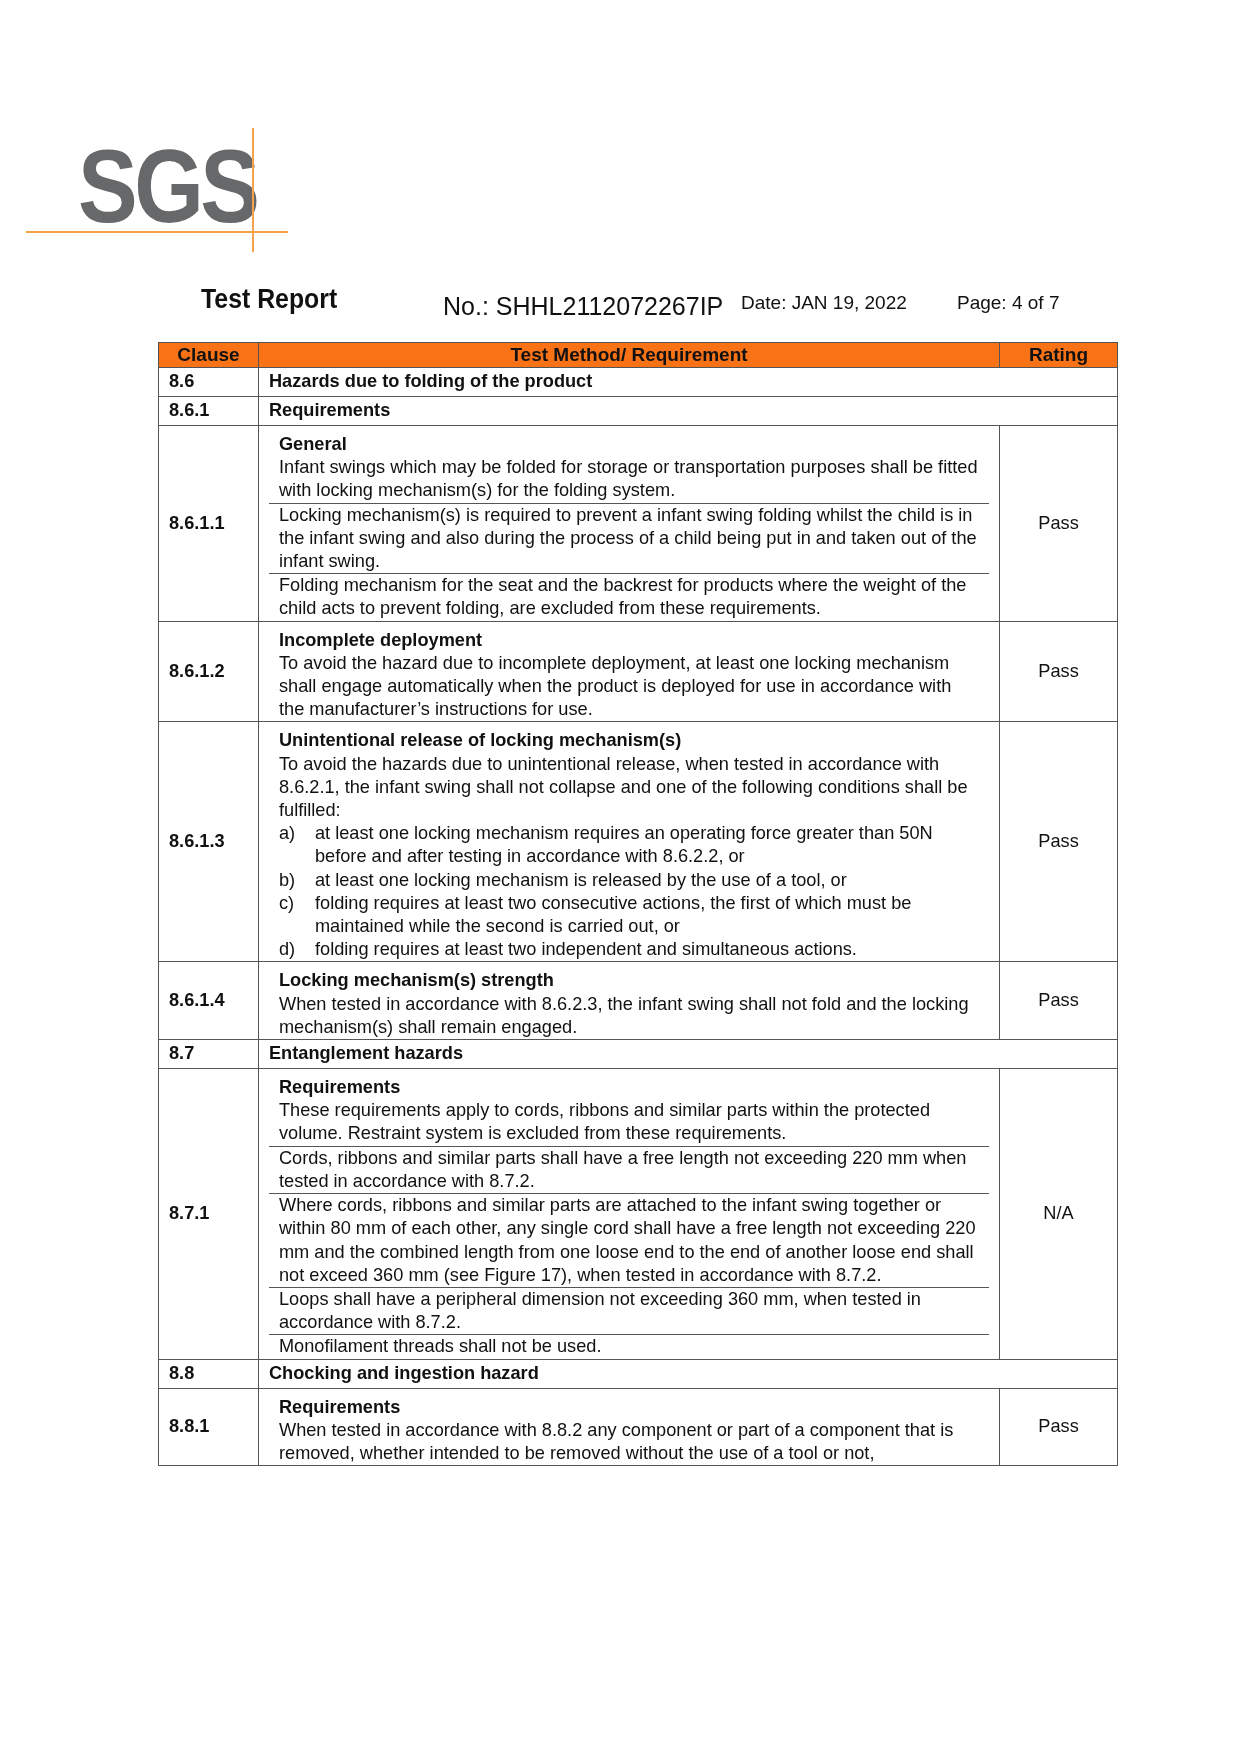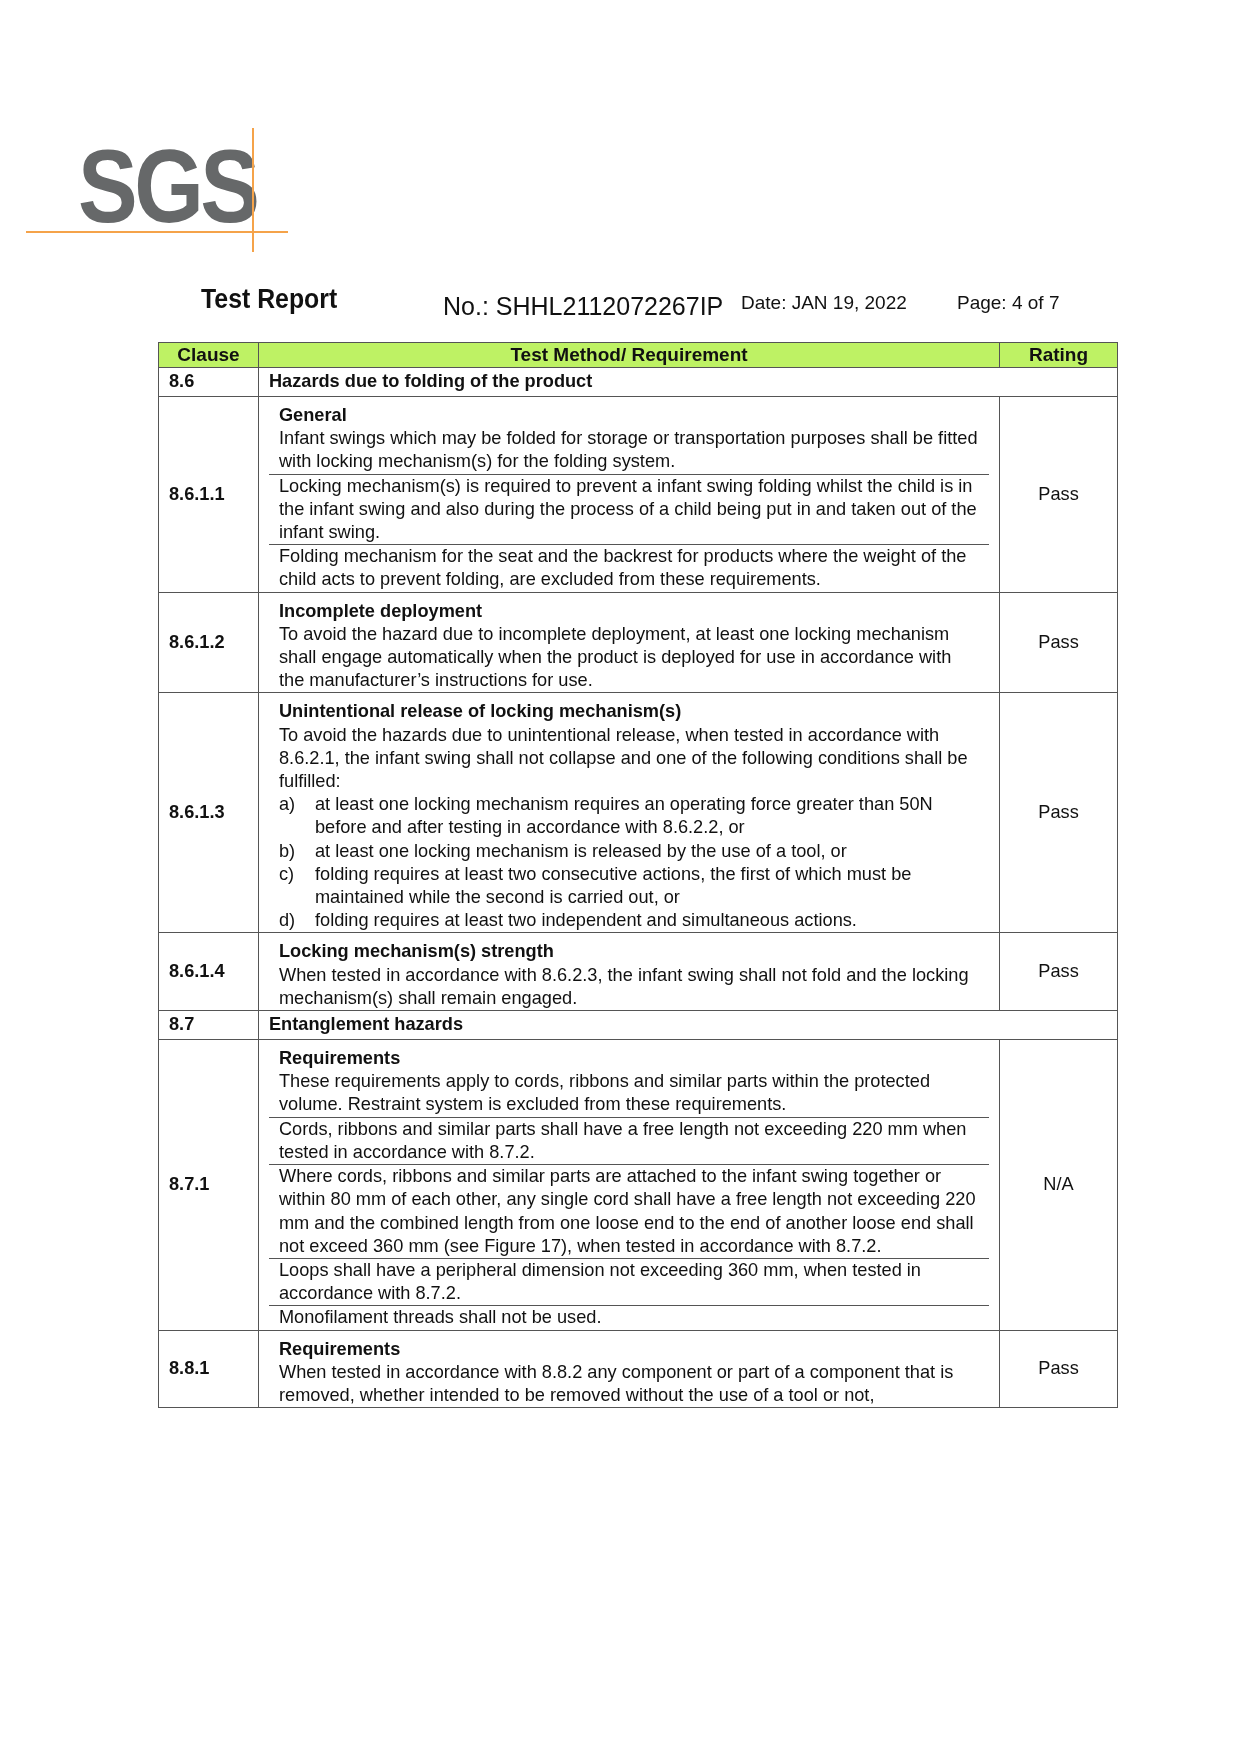--- a/index.html
+++ b/index.html
@@ -16,21 +16,21 @@
   .header { position: absolute; top: 284px; left: 0; width: 1240px; height: 36px; text-align: right; }
   .header span { position: absolute; top: 0; white-space: nowrap; }
   .h-title { left: 201px; font-size: 27px; font-weight: 700; top: 0; transform: scaleX(0.92); transform-origin: left top; }
   .h-no { left: 443px; font-size: 25px; top: 8px !important; }
   .h-date { left: 741px; font-size: 19px; top: 8px !important; }
   .h-page { left: 957px; font-size: 19px; top: 8px !important; }
 
   table.report { position: absolute; left: 158px; top: 342px; width: 960px; border-collapse: collapse;
                  font-size: 18.2px; line-height: 23.2px; }
   table.report td, table.report th { border: 1.5px solid #555; vertical-align: middle; padding: 0 10px; }
-  table.report th { background: #bef264; font-weight: 700; height: 24px; line-height: 22px; font-size: 19px; }
+  table.report th { background: #f97316; font-weight: 700; height: 24px; line-height: 22px; font-size: 19px; }
   col.c1 { width: 100px; } col.c2 { width: 742px; } col.c3 { width: 118px; }
   td.clause { font-weight: 700; }
   td.sec-title { font-weight: 700; }
   tr.section td { height: 28px; }
   td.rating { text-align: center; }
   td.method { padding: 0; }
   .sub { padding: 0 10px; border-top: 1.5px solid #555; }
   .sub:first-child { border-top: none; margin-top: 7px; }
   .bold { font-weight: 700; }
   .list-item { display: flex; }
@@ -66,20 +66,24 @@
       <th>Rating</th>
     </tr>
   </thead>
   <tbody>
 
     <tr class="section">
       <td class="clause">8.6</td>
       <td class="sec-title" colspan="2">Hazards due to folding of the product</td>
     </tr>
 
+    <tr class="section">
+      <td class="clause">8.6.1</td>
+      <td class="sec-title" colspan="2">Requirements</td>
+    </tr>
 
     <tr>
       <td class="clause">8.6.1.1</td>
       <td class="method">
         <div class="sub">
           <div class="bold">General</div>
           <div>Infant swings which may be folded for storage or transportation purposes shall be fitted with locking mechanism(s) for the folding system.</div>
         </div>
         <div class="sub">
           <div>Locking mechanism(s) is required to prevent a infant swing folding whilst the child is in the infant swing and also during the process of a child being put in and taken out of the infant swing.</div>
@@ -161,20 +165,24 @@
         <div class="sub">
           <div>Loops shall have a peripheral dimension not exceeding 360 mm, when tested in accordance with 8.7.2.</div>
         </div>
         <div class="sub">
           <div>Monofilament threads shall not be used.</div>
         </div>
       </td>
       <td class="rating">N/A</td>
     </tr>
 
+    <tr class="section">
+      <td class="clause">8.8</td>
+      <td class="sec-title" colspan="2">Chocking and ingestion hazard</td>
+    </tr>
 
     <tr>
       <td class="clause">8.8.1</td>
       <td class="method">
         <div class="sub">
           <div class="bold">Requirements</div>
           <div>When tested in accordance with 8.8.2 any component or part of a component that is removed, whether intended to be removed without the use of a tool or not,</div>
         </div>
       </td>
       <td class="rating">Pass</td>

